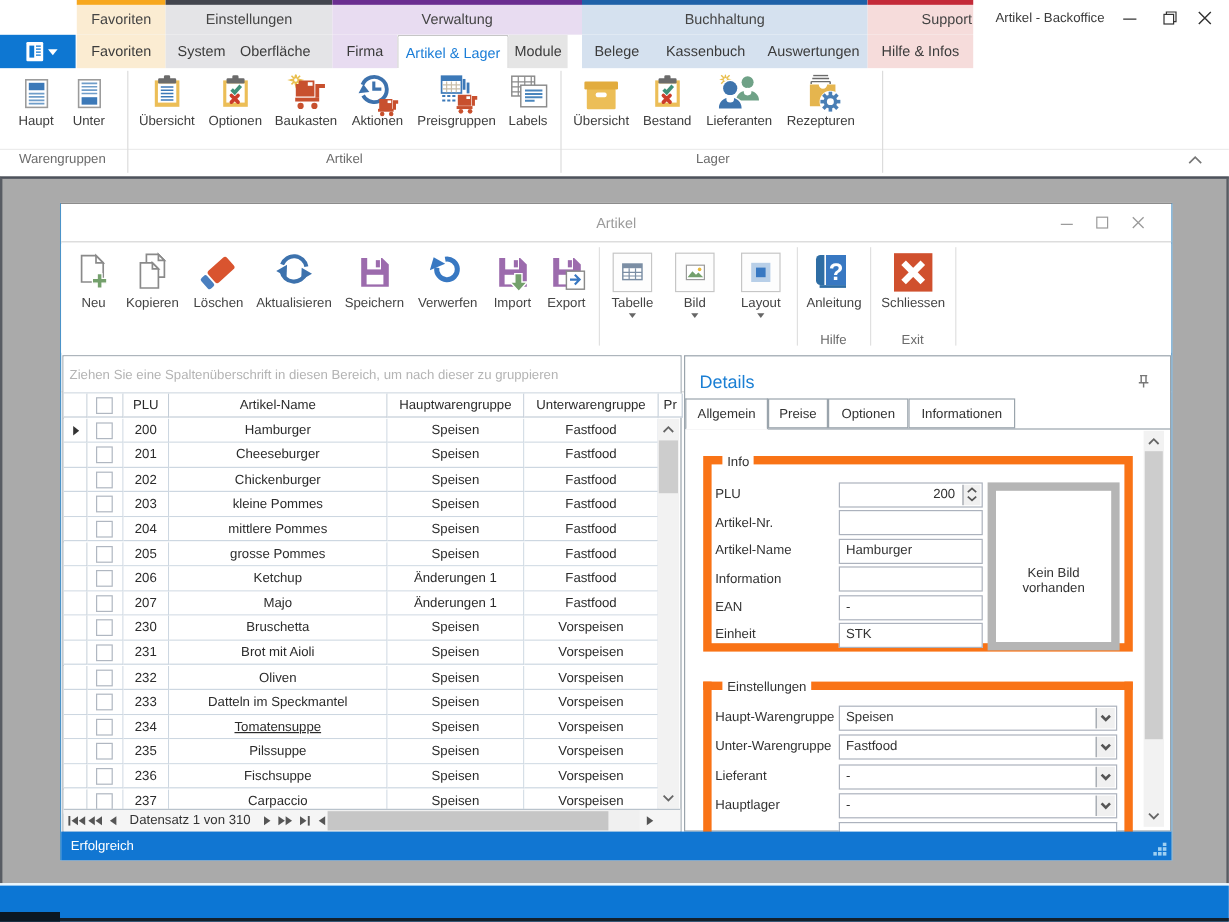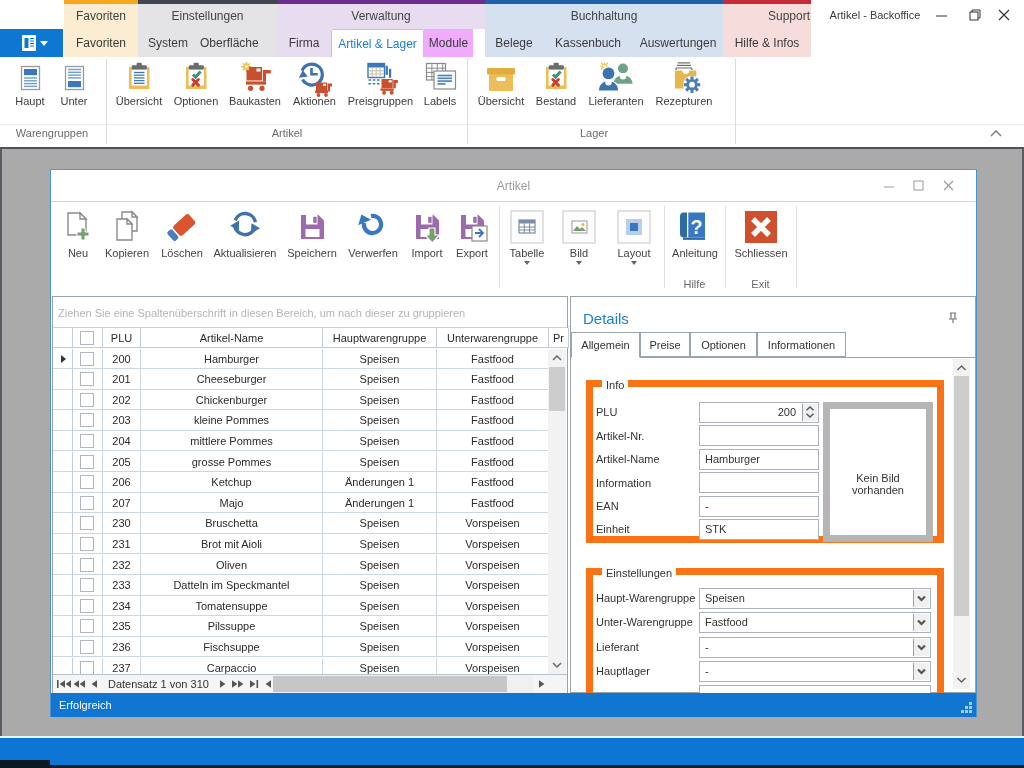--- a/index.html
+++ b/index.html
@@ -113,21 +113,21 @@
       <path d="M40 12 l4 5 4-5 z" fill="#fff"></path>
     </svg>
   </div>
   <div class="t2" style="left:64px; width:74px; background:#fbecd2;">Favoriten</div>
   <div class="t2" style="left:138px; width:139px; background:#e4e4e7;">
         <span style="position:absolute;left:0;width:60px;text-align:center;">System</span>
         <span style="position:absolute;left:62px;width:76px;text-align:left;">Oberfläche</span>
       </div>
   <div class="t2" style="left:277px; width:54px; background:#e8dcf1;">Firma</div>
   <div class="t2" style="left:331px; width:93px; background:#fff; border:1px solid #c6c6c6; border-bottom:none; border-radius:2px 2px 0 0; color:#1a7dd7;">Artikel &amp; Lager</div>
-  <div class="t2" style="left:424px; width:49px; background:#f0abfc;">Module</div>
+  <div class="t2" style="left:424px; width:49px; background:#e5e5e5;">Module</div>
   <div class="t2" style="left:485px; width:238px; background:#d5e1ef;">
         <span style="position:absolute;left:0px;width:58px;text-align:center;">Belege</span>
         <span style="position:absolute;left:58px;width:90px;text-align:center;">Kassenbuch</span>
         <span style="position:absolute;left:148px;width:90px;text-align:center;">Auswertungen</span>
       </div>
   <div class="t2" style="left:723px; width:88px; background:#f6dcdb;">Hilfe &amp; Infos</div>
 </div>
 
 <div id="ribbon">
   <div id="riblineh"></div>
@@ -568,21 +568,21 @@
           </div>
           <div class="gc" style="left:50px; top:278.1px; width:38px;">233</div>
           <div class="gc" style="left:88px; top:278.1px; width:182px;">Datteln im Speckmantel</div>
           <div class="gc" style="left:270px; top:278.1px; width:114px;">Speisen</div>
           <div class="gc" style="left:384px; top:278.1px; width:112px;">Vorspeisen</div>
           <div class="gc" style="left:0; top:298.70000000000005px; width:20px; border-right-color:#c3cdd7;"></div>
           <div class="gc" style="left:20px; top:298.70000000000005px; width:30px;">
             <span class="cb" style="left:7px; top:3px;"></span>
           </div>
           <div class="gc" style="left:50px; top:298.70000000000005px; width:38px;">234</div>
-          <div class="gc" style="left:88px; top:298.70000000000005px; width:182px;">Tomatensuppe</div>
+          <div class="gc" style="left:88px; top:298.70000000000005px; width:182px;text-decoration:underline;">Tomatensuppe</div>
           <div class="gc" style="left:270px; top:298.70000000000005px; width:114px;">Speisen</div>
           <div class="gc" style="left:384px; top:298.70000000000005px; width:112px;">Vorspeisen</div>
           <div class="gc" style="left:0; top:319.3px; width:20px; border-right-color:#c3cdd7;"></div>
           <div class="gc" style="left:20px; top:319.3px; width:30px;">
             <span class="cb" style="left:7px; top:3px;"></span>
           </div>
           <div class="gc" style="left:50px; top:319.3px; width:38px;">235</div>
           <div class="gc" style="left:88px; top:319.3px; width:182px;">Pilssuppe</div>
           <div class="gc" style="left:270px; top:319.3px; width:114px;">Speisen</div>
           <div class="gc" style="left:384px; top:319.3px; width:112px;">Vorspeisen</div>

